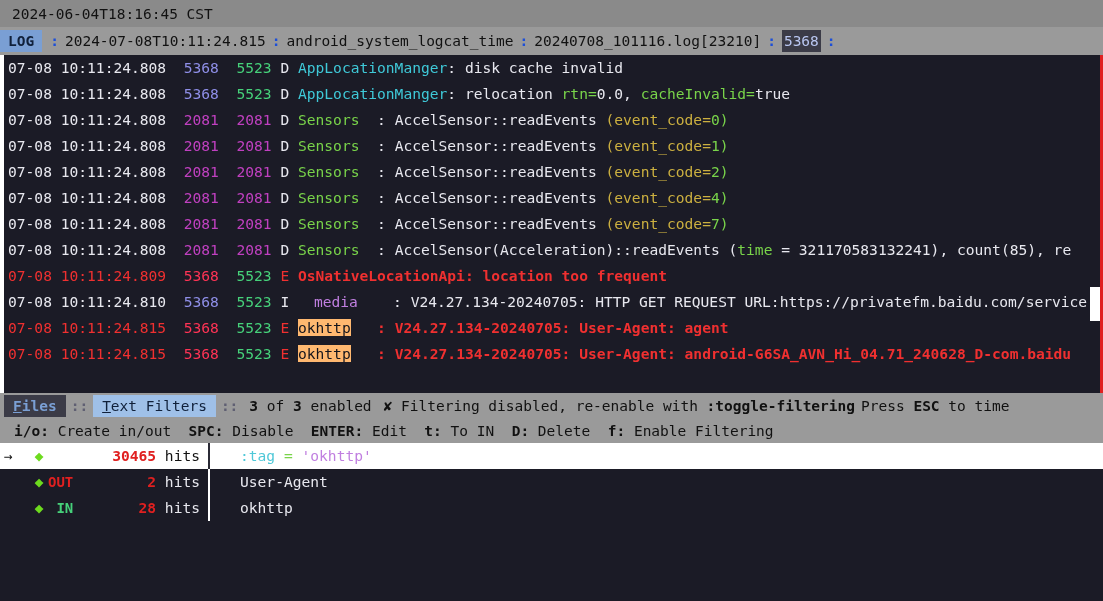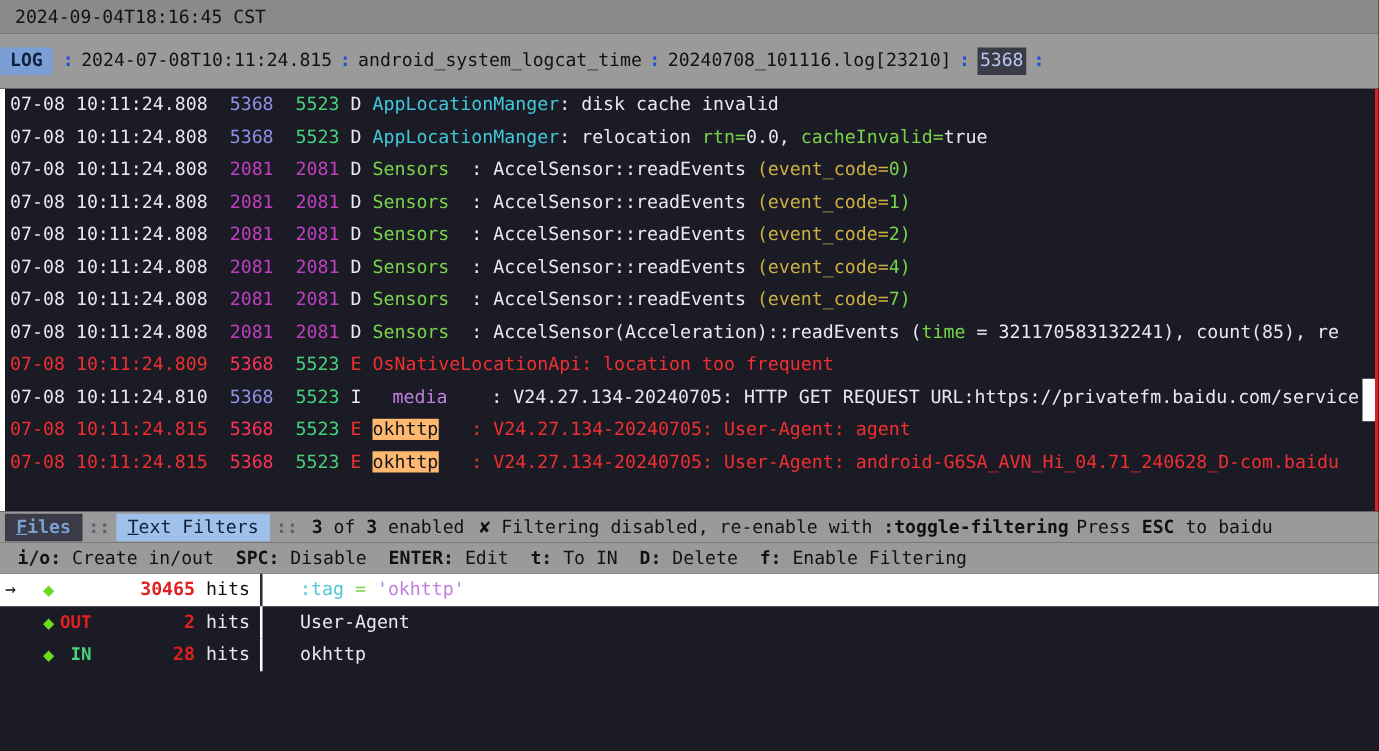--- a/index.html
+++ b/index.html
@@ -6,21 +6,21 @@
   body{width:1103px;height:601px;overflow:hidden;
        font-family:"DejaVu Sans Mono","Liberation Mono",monospace;}
   .app{position:relative;width:1103px;height:601px;background:#1b1b26;}
 
   
   .titlebar{height:27px;background:#8a8a8a;color:#111;display:flex;align-items:center;
             font-size:14.5px;letter-spacing:0px;}
   .titlebar .t{padding-left:12px;}
 
   
-  .logbar{height:44px;background:#9a9a9a;color:#111;display:flex;align-items:center;
+  .logbar{height:28px;background:#9a9a9a;color:#111;display:flex;align-items:center;
           font-size:14.5px;white-space:pre;}
   .logbar .tag{background:#7a9fd4;color:#10203a;font-weight:bold;padding:3px 8px;margin-right:2px;}
   .logbar .sep{color:#1c4fd8;font-weight:bold;padding:0 6px;}
   .logbar .sel{background:#3b3b47;color:#b9c6f0;padding:3px 2px;}
 
   
   .logview{position:relative;height:338px;background:#1b1b26;overflow:hidden;}
   .logview .lrail{position:absolute;left:0;top:0;width:4px;height:100%;background:#ffffff;}
   .logview .lrail2{position:absolute;left:5px;top:0;width:2px;height:100%;background:#1b1b26;}
   .logview .rrail{position:absolute;right:0;top:0;width:3px;height:100%;background:#e02020;}
@@ -37,21 +37,21 @@
   .c-pid2{color:#c040c0;}
   .c-pidE{color:#ff3355;}
   .c-tid{color:#46d17a;}
   .c-tid2{color:#c040c0;}
   .c-lvl{color:#e8e8ef;}
   .c-lvlE{color:#f03030;}
   .c-tag-cy{color:#3fc9d8;}
   .c-tag-gr{color:#79d44a;}
   .c-tag-mg{color:#c07fe0;margin-left:16px;}
   .c-msg{color:#e8e8ef;}
-  .c-msgE{color:#f03030;}
+  .c-msgE{color:#f03030;font-weight:bold;}
   .c-kv{color:#ccb040;}
   .c-val{color:#79d44a;}
   .c-grn{color:#79d44a;}
   .hl{background:#ffb870;color:#14141c;}
 
   
   .fstat{height:25px;background:#9a9a9a;color:#111;display:flex;align-items:center;
          font-size:14.5px;white-space:pre;}
   .fstat .tabA{background:#3b3b47;color:#7a9fd4;font-weight:bold;padding:3px 9px;margin-left:4px;}
   .fstat .tabA u{text-decoration:underline;}
@@ -88,21 +88,21 @@
   .frow .k-str{color:#c07fe0;}
 
   .fpad{background:#1b1b26;height:52px;}
 </style>
 </head>
 <body>
 
 <div class="app">
 
   <div class="titlebar">
-    <span class="t">2024-09-04T18:16:45 CST</span>
+    <span class="t">2024-06-04T18:16:45 CST</span>
   </div>
 
   <div class="logbar">
     <span class="tag">LOG</span>
     <span class="sep">:</span>
     <span>2024-07-08T10:11:24.815</span>
     <span class="sep">:</span>
     <span>android_system_logcat_time</span>
     <span class="sep">:</span>
     <span>20240708_101116.log[23210]</span>
@@ -133,21 +133,21 @@
   </div>
 
   <div class="fstat">
     <span class="tabA"><u>F</u><span>iles</span></span>
     <span class="dots">::</span>
     <span class="tabB"><u>T</u><span>ext Filters</span></span>
     <span class="dots">::</span>
     <span class="pad"><b>3</b><span> of </span><b>3</b><span> enabled</span></span>
     <span class="pad"><b>✘</b><span> Filtering disabled, re-enable with </span><b>:toggle-filtering</b></span>
     <span class="grow"></span>
-    <span class="r" style="padding-right:118px"><span>Press </span><b>ESC</b><span> to baidu</span></span>
+    <span class="r" style="padding-right:118px"><span>Press </span><b>ESC</b><span> to time</span></span>
   </div>
 
   <div class="fkeys" id="filter-keys"><span><b>i/o:</b><span> Create in/out  </span></span><span><b>SPC:</b><span> Disable  </span></span><span><b>ENTER:</b><span> Edit  </span></span><span><b>t:</b><span> To IN  </span></span><span><b>D:</b><span> Delete  </span></span><span><b>f:</b><span> Enable Filtering</span></span></div>
 
   <div class="flist">
     <div id="filter-rows">
         <div class="frow sel"><span class="arrow">→</span><span class="dia">◆</span><span class="dir "></span><span class="hits"><span class="n">30465</span><span class="u"> hits</span></span><span class="divider"></span><span class="expr"><span class="k-tag">:tag</span><span class="k-eq"> = </span><span class="k-str">'okhttp'</span></span></div>
         <div class="frow"><span class="arrow"></span><span class="dia">◆</span><span class="dir out">OUT</span><span class="hits"><span class="n">2</span><span class="u"> hits</span></span><span class="divider"></span><span class="expr"><span class="">User-Agent</span></span></div>
         <div class="frow"><span class="arrow"></span><span class="dia">◆</span><span class="dir in"> IN</span><span class="hits"><span class="n">28</span><span class="u"> hits</span></span><span class="divider"></span><span class="expr"><span class="">okhttp</span></span></div>
       </div>

